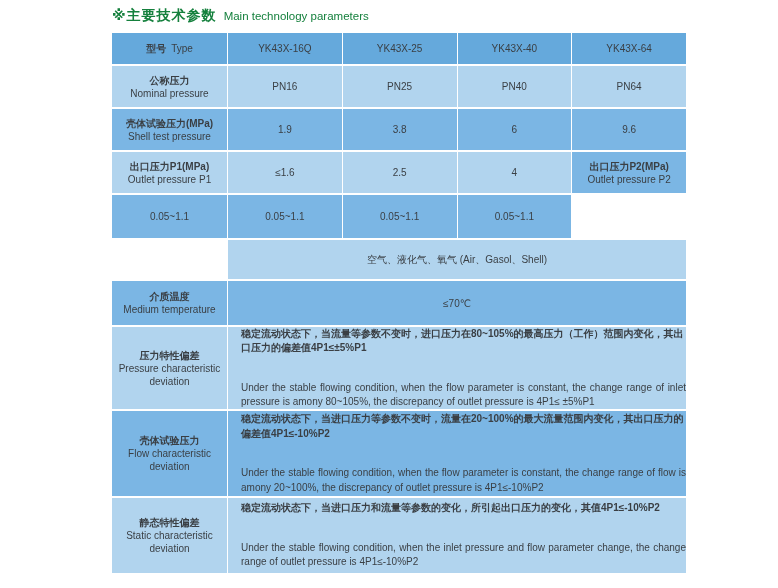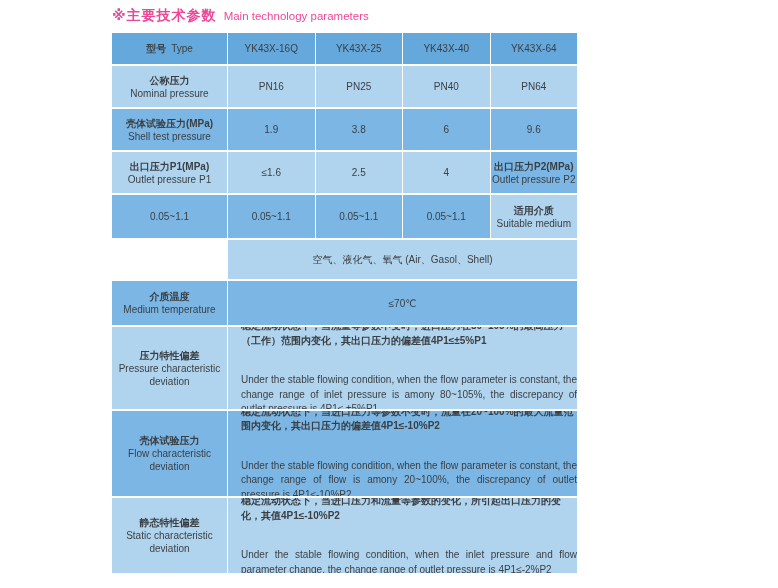--- a/index.html
+++ b/index.html
@@ -12,29 +12,29 @@
   .page {
     position: relative;
     width: 778px; height: 588px;
     background: #ffffff;
     overflow: hidden;
   }
   .title {
     position: absolute;
     left: 112px; top: 6px;
     white-space: nowrap;
-    color: #ec4899;
+    color: #15803d;
   }
   .t-zh { font-size: 14px; font-weight: bold; letter-spacing: 1px; }
   .t-en { font-size: 11.5px; margin-left: 7px; }
 
   .tbl {
     position: absolute;
     left: 112px; top: 33px;
-    width: 465px;
+    width: 574px;
     display: grid;
     grid-template-columns: 115px repeat(4, 1fr);
     grid-template-rows: 31px 41px 41px 41px 43px 39px 44px 82px 85px 75px;
     gap: 2px 1px;
     background: #ffffff;
   }
   .cell {
     display: flex;
     flex-direction: column;
     align-items: center;
@@ -109,24 +109,20 @@
 
     <div class="cell med">
       <div class="lz">出口压力P2(MPa)</div>
       <div class="le">Outlet pressure P2</div>
     </div>
     <div class="cell med">0.05~1.1</div>
     <div class="cell med">0.05~1.1</div>
     <div class="cell med">0.05~1.1</div>
     <div class="cell med">0.05~1.1</div>
 
-    <div class="cell lgt">
-      <div class="lz">适用介质</div>
-      <div class="le">Suitable medium</div>
-    </div>
     <div class="cell lgt span4">空气、液化气、氧气 (Air、Gasol、Shell)</div>
 
     <div class="cell med">
       <div class="lz">介质温度</div>
       <div class="le">Medium temperature</div>
     </div>
     <div class="cell med span4">≤70℃</div>
 
     <div class="cell lgt">
       <div class="lz">压力特性偏差</div>
@@ -145,17 +141,17 @@
       <p class="dz">稳定流动状态下，当进口压力等参数不变时，流量在20~100%的最大流量范围内变化，其出口压力的偏差值4P1≤-10%P2</p>
       <p class="de">Under the stable flowing condition, when the flow parameter is constant, the change range of flow is amony 20~100%,  the discrepancy of outlet pressure is 4P1≤-10%P2</p>
     </div>
 
     <div class="cell lgt">
       <div class="lz">静态特性偏差</div>
       <div class="le">Static characteristic deviation</div>
     </div>
     <div class="cell lgt span4 desc">
       <p class="dz">稳定流动状态下，当进口压力和流量等参数的变化，所引起出口压力的变化，其值4P1≤-10%P2</p>
-      <p class="de">Under the stable flowing condition, when the inlet pressure and flow parameter change, the change  range of outlet pressure  is 4P1≤-2%P2</p>
+      <p class="de">Under the stable flowing condition, when the inlet pressure and flow parameter change, the change  range of outlet pressure  is 4P1≤-10%P2</p>
     </div>
 
   </div>
 </div>
 
 </body></html>

